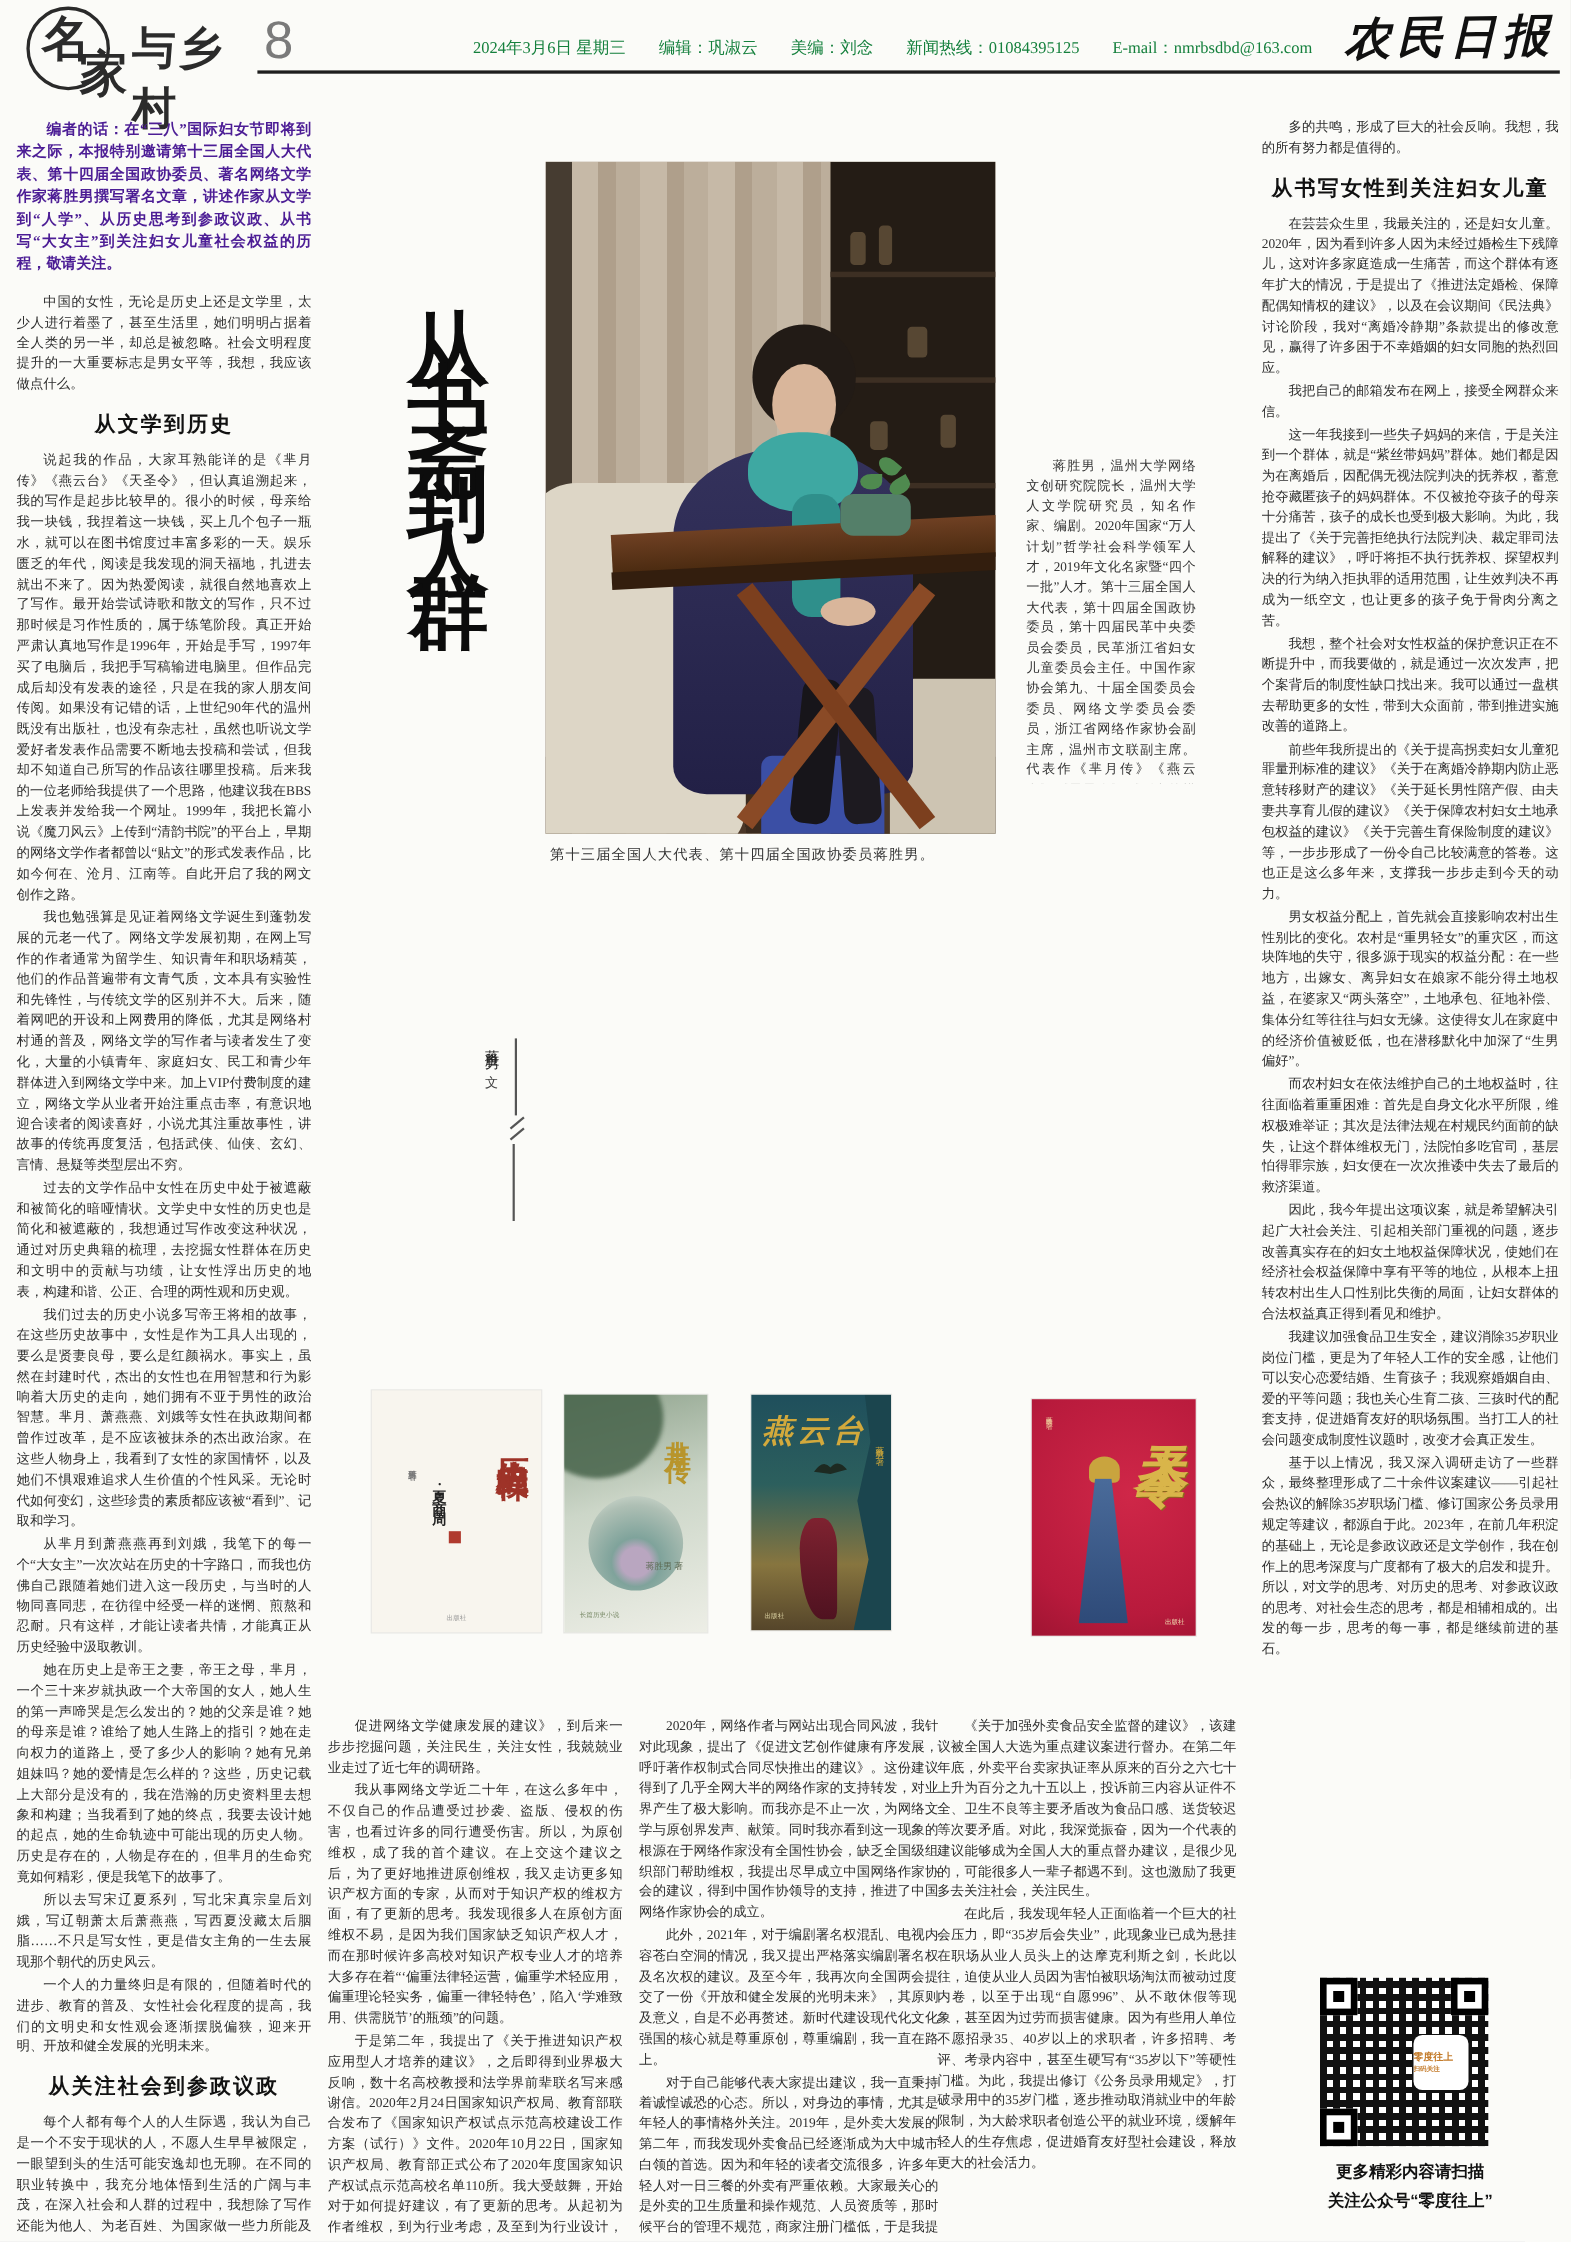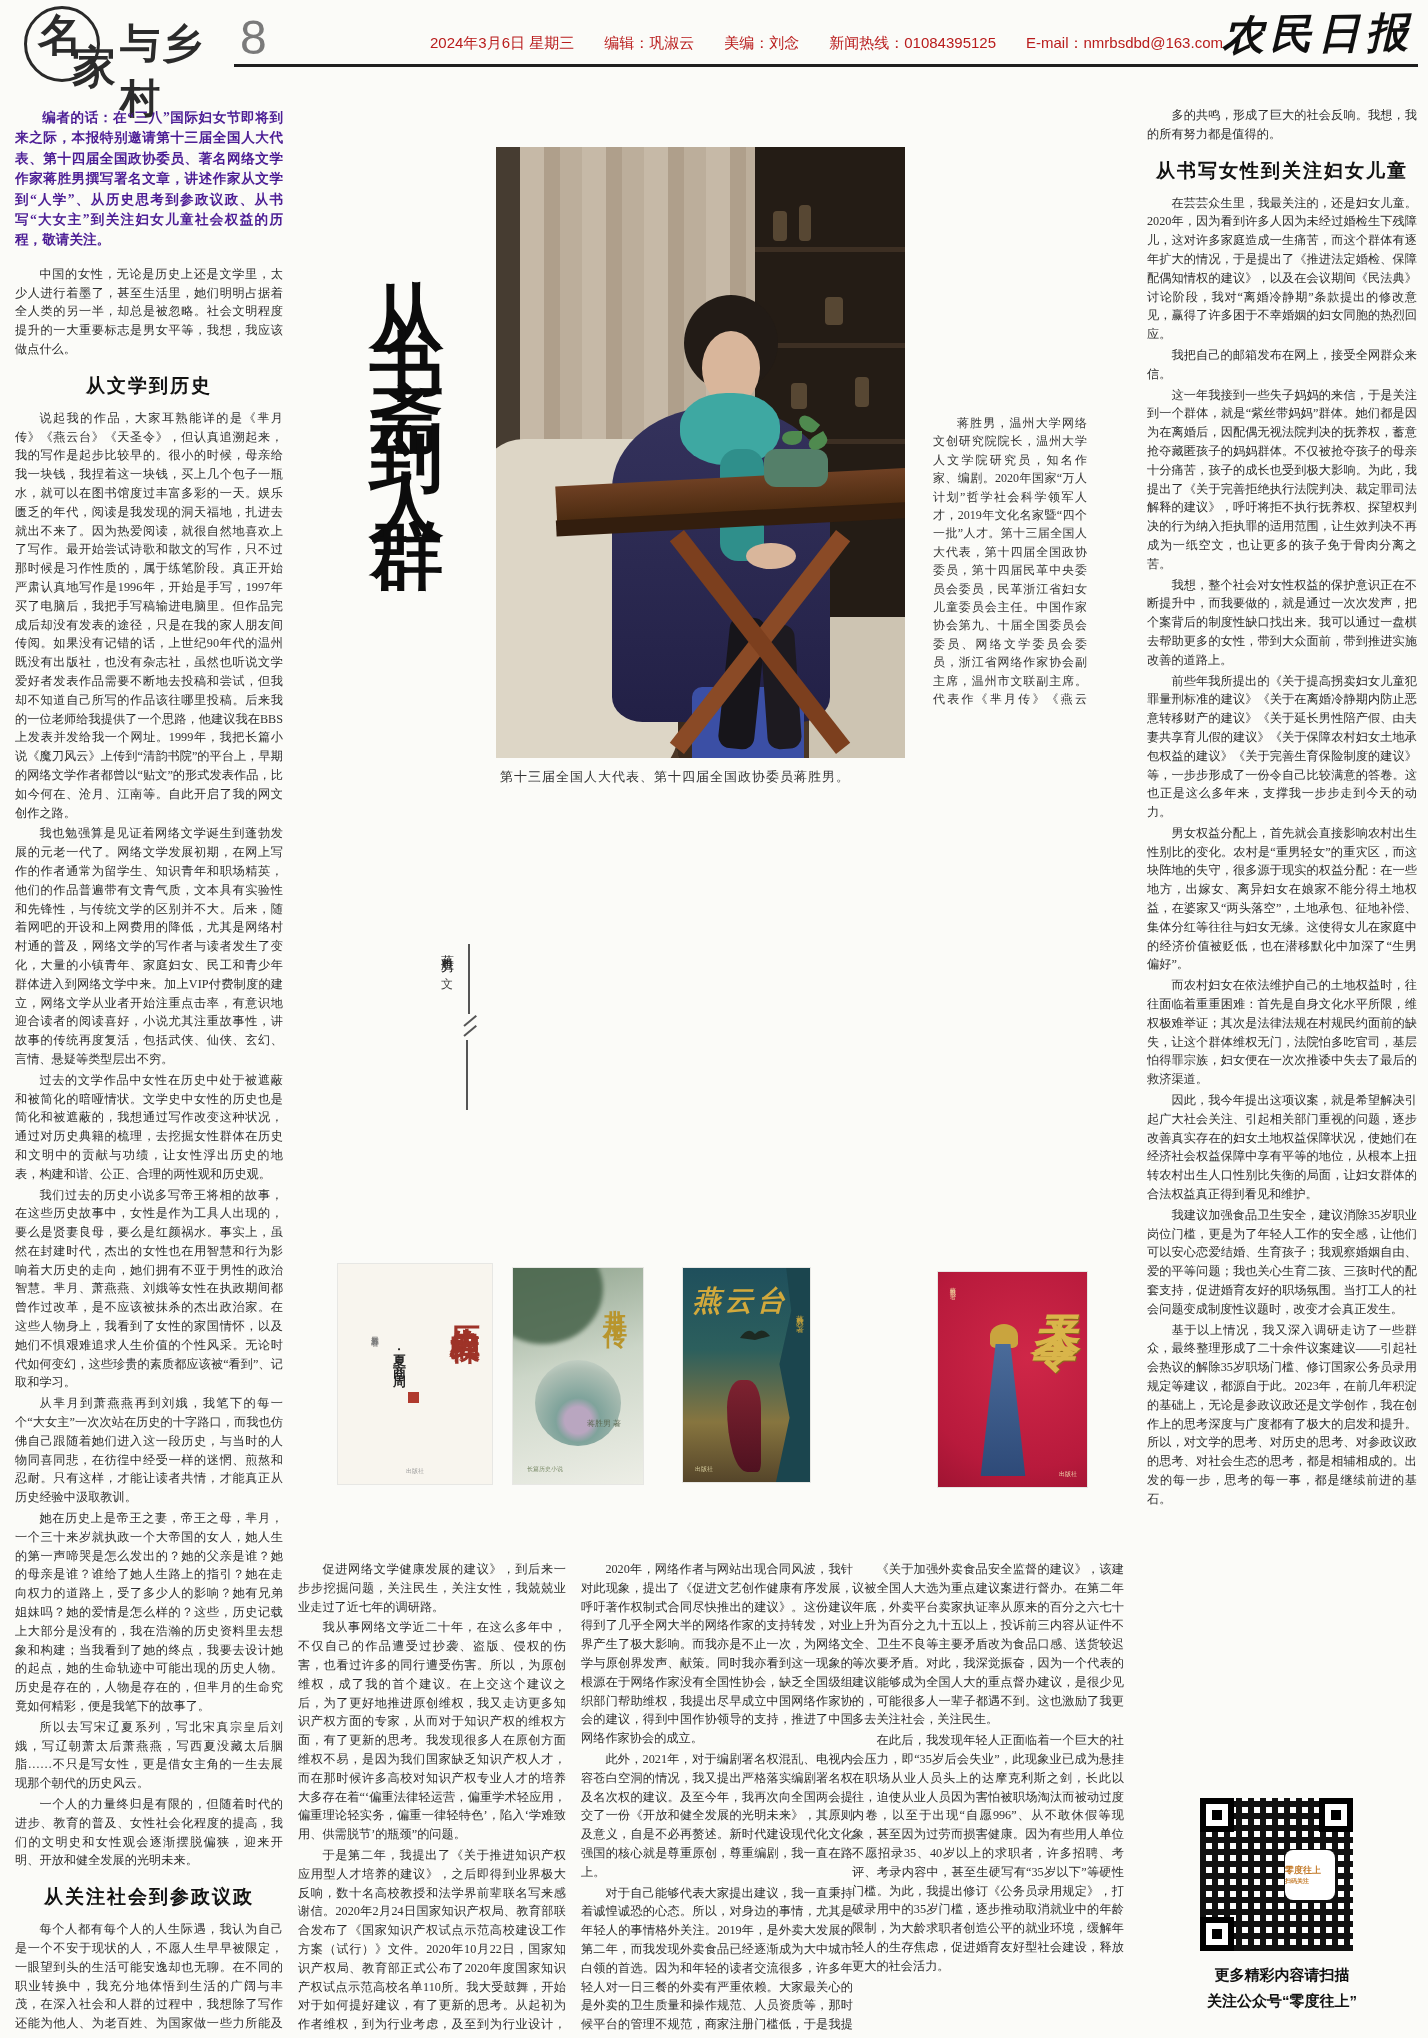--- a/index.html
+++ b/index.html
@@ -7,22 +7,22 @@
         font-family:"Liberation Serif","DejaVu Serif",serif;color:#2b2b2b;}
   [data-name]{box-sizing:border-box;}
   
   #masthead{position:absolute;left:14px;top:4px;width:225px;height:84px;}
   #masthead .circle{position:absolute;left:10px;top:2px;width:76px;height:76px;border:3px solid #2a2a2a;border-radius:50%;}
   #masthead .c1{position:absolute;left:24px;top:2px;font-size:44px;font-weight:900;}
   #masthead .c2{position:absolute;left:58px;top:34px;font-size:44px;font-weight:900;}
   #masthead .c3{position:absolute;left:106px;top:12px;font-size:40px;font-weight:900;letter-spacing:2px;}
   #pageno{position:absolute;left:240px;top:10px;font-size:48px;color:#7a7a7a;font-family:"Liberation Sans",sans-serif;}
   #headrule{position:absolute;left:234px;right:10px;top:64px;height:3px;background:#1e1e1e;}
-  #dateline{position:absolute;left:430px;top:34px;width:680px;font-size:15px;color:#b91c1c;
-            font-family:Liberation Sans, sans-serif;display:flex;gap:30px;white-space:nowrap;}
+  #dateline{position:absolute;left:430px;top:34px;width:680px;font-size:15px;color:#15803d;
+            font-family:Liberation Serif, serif;display:flex;gap:30px;white-space:nowrap;}
   #papername{position:absolute;right:14px;top:6px;font-size:42px;font-weight:900;font-style:italic;
              letter-spacing:6px;transform:rotate(-1deg);color:#101010;}
   
   .col{position:absolute;overflow:hidden;text-align:justify;}
   .para{margin:0 0 2px 0;text-indent:2em;font-size:12.2px;line-height:18.8px;color:#2e2e2e;}
   .subhead{margin:14px 0 10px 0;text-align:center;text-indent:0;font-size:19px;font-weight:700;
            font-family:"Liberation Sans","DejaVu Sans",sans-serif;letter-spacing:2px;color:#111;}
   #col1{left:15px;top:96px;width:268px;height:1938px;}
   #col2b{left:298px;top:1560px;width:268px;height:476px;}
   #col3b{left:581px;top:1560px;width:272px;height:476px;}

